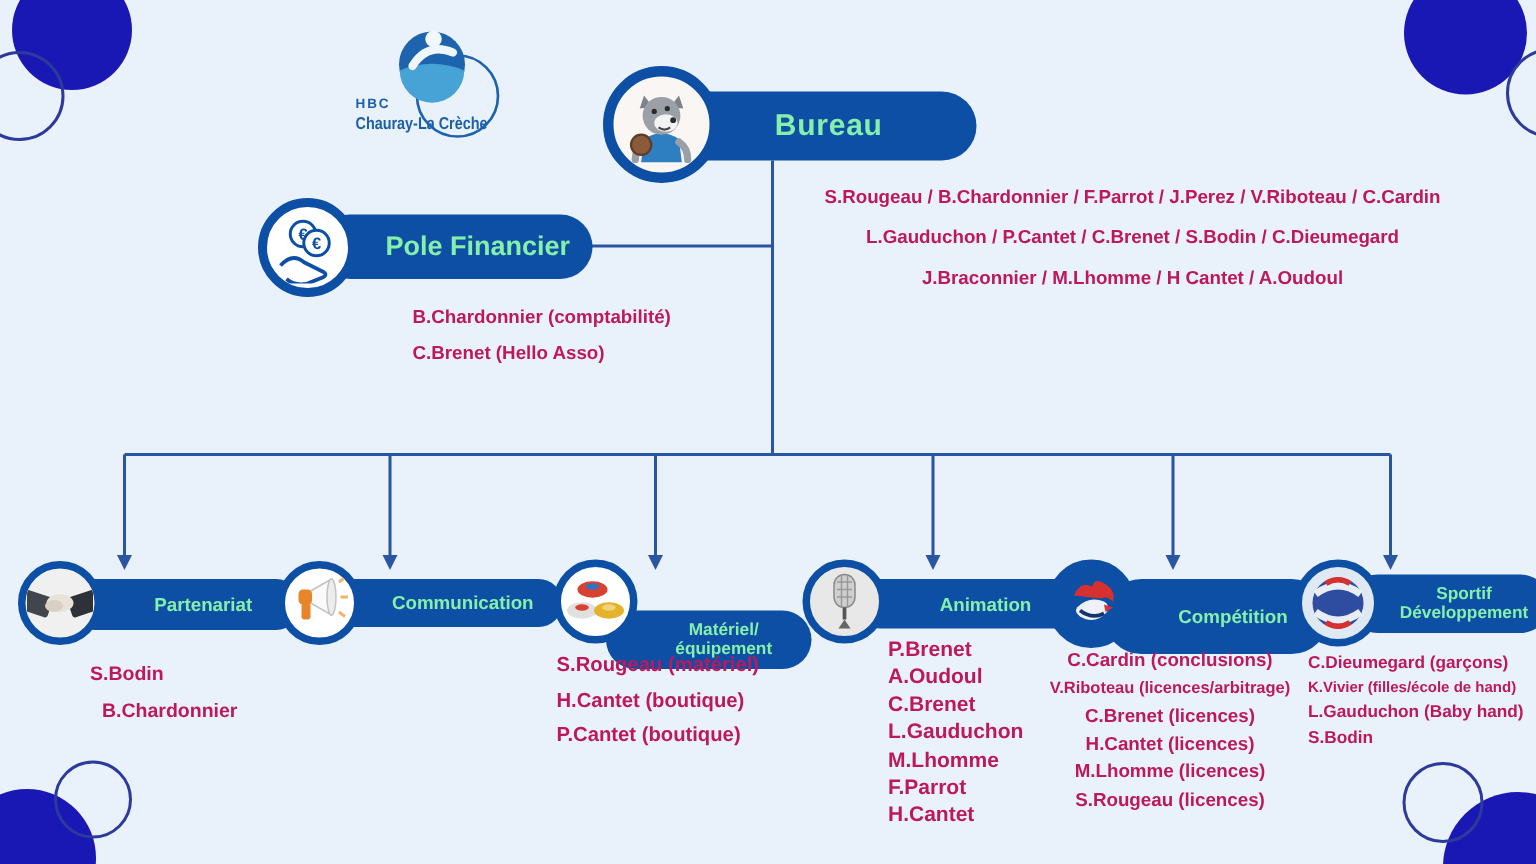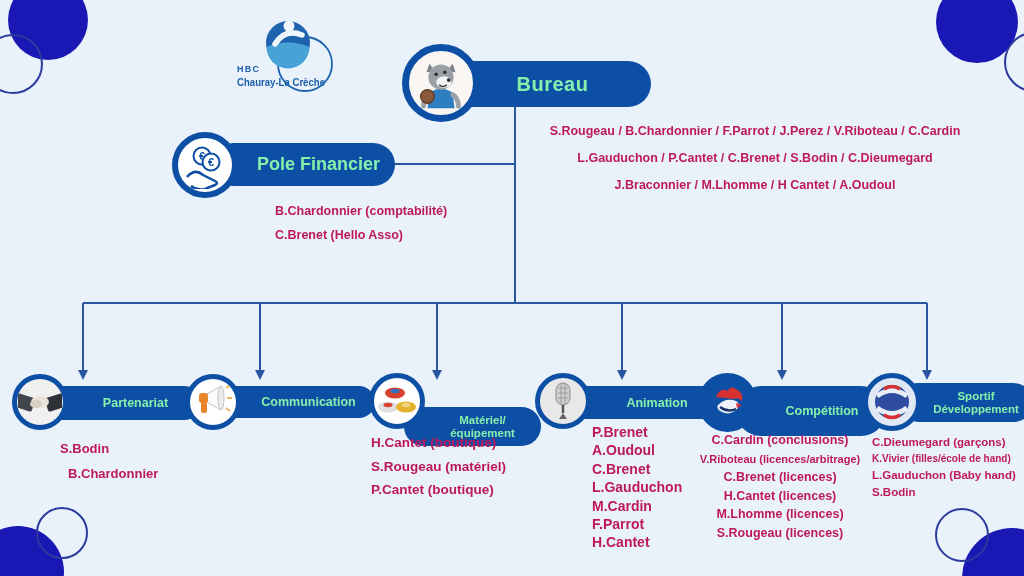--- a/index.html
+++ b/index.html
@@ -201,42 +201,42 @@
     <svg width="44" height="44" viewBox="0 0 44 44">
       <ellipse cx="20" cy="14" rx="10" ry="5.5" fill="#d8402f"></ellipse>
       <ellipse cx="20" cy="12" rx="4.5" ry="2.2" fill="#3173c0"></ellipse>
       <ellipse cx="13" cy="28" rx="10" ry="5.5" fill="#e0e0e0"></ellipse>
       <ellipse cx="13" cy="26" rx="4.5" ry="2.2" fill="#d8402f"></ellipse>
       <ellipse cx="31" cy="28" rx="10" ry="5.5" fill="#e3b32c"></ellipse>
       <ellipse cx="31" cy="26" rx="4.5" ry="2.2" fill="#f0d27a"></ellipse>
     </svg>
   </div>
   <div class="names mat-members">
+    <div>S.Rougeau (matériel)</div>
     <div>H.Cantet (boutique)</div>
-    <div>S.Rougeau (matériel)</div>
     <div>P.Cantet (boutique)</div>
   </div>
 
   <div class="pill dept-pill anim-pill">
     <span>Animation</span>
   </div>
   <div class="node-circle anim-circle">
     <svg width="44" height="44" viewBox="0 0 44 44">
       <rect x="15" y="4" width="14" height="22" rx="7" fill="#cfcfcf" stroke="#8a8a8a"></rect>
       <path d="M17 9 h10 M17 14 h10 M17 19 h10 M20 5 v20 M24 5 v20" stroke="#9a9a9a" stroke-width="1"></path>
       <path d="M22 26 v8" stroke="#555" stroke-width="2.5"></path>
       <path d="M18 40 l4 -6 l4 6 z" fill="#666"></path>
     </svg>
   </div>
   <div class="names anim-members">
     <div>P.Brenet</div>
     <div>A.Oudoul</div>
     <div>C.Brenet</div>
     <div>L.Gauduchon</div>
-    <div>M.Cardin</div>
+    <div>M.Lhomme</div>
     <div>F.Parrot</div>
     <div>H.Cantet</div>
   </div>
 
   <div class="pill dept-pill comp-pill">
     <span>Compétition</span>
   </div>
   <div class="node-circle comp-circle">
     <svg width="44" height="44" viewBox="0 0 44 44">
       <path d="M10 16 Q14 6 22 10 Q24 4 30 8 Q38 12 36 20 Q32 16 28 18 Z" fill="#d63030"></path>

